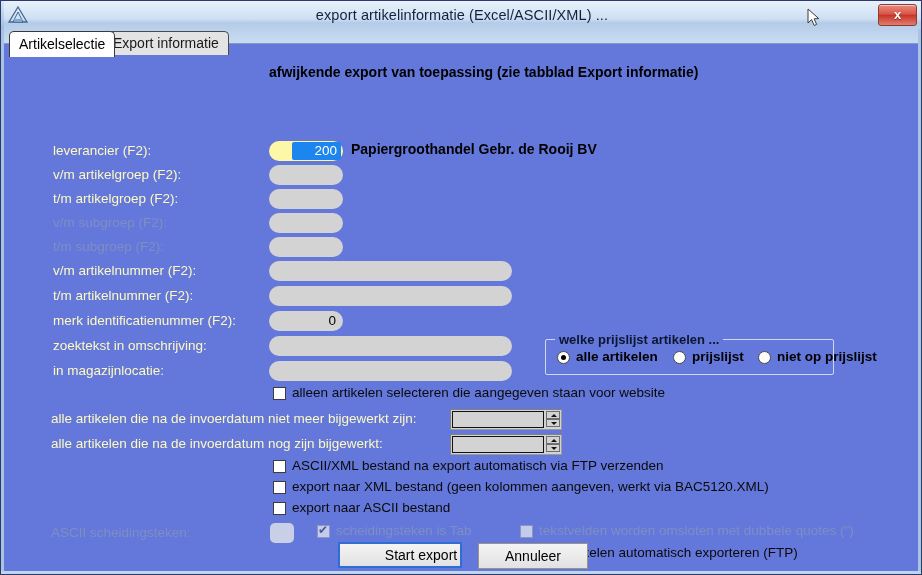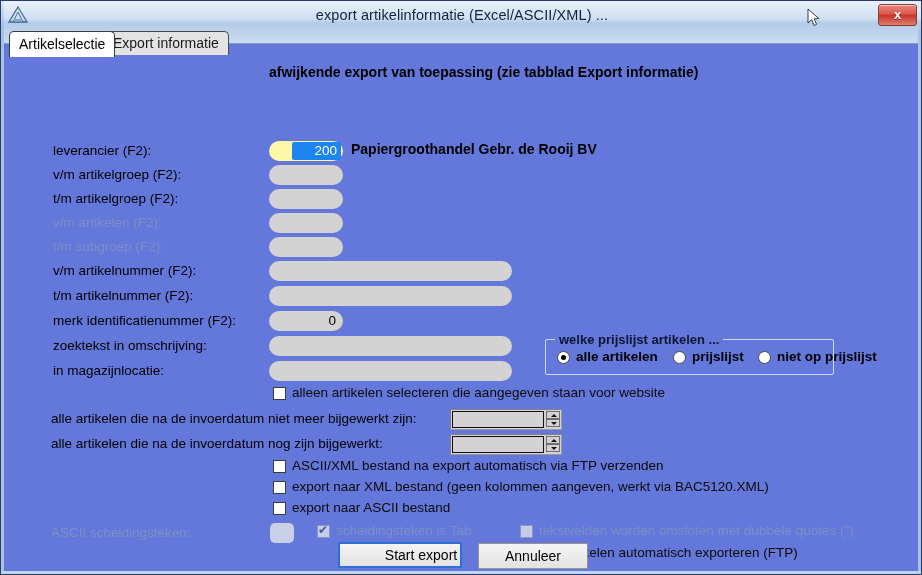--- a/index.html
+++ b/index.html
@@ -114,21 +114,21 @@
   .content {
     position: absolute;
     left: 0; top: 54px;
     width: 922px;
     height: 519px;
   }
 
   .lbl {
     position: absolute;
     font-size: 13.5px;
-    color: #000000;
+    color: #fef9c3;
     white-space: nowrap;
   }
   .lbl.disabled { color: #7e8ec4; }
 
   .hdr-note {
     position: absolute;
     left: 268px; top: 9px;
     font-size: 14px;
     font-weight: bold;
     color: #000;
@@ -376,21 +376,21 @@
     <div class="lbl" style="left:52px; top:112px;">v/m artikelgroep (F2):</div>
     <div class="field" style="left:268px; top:110px; width:74px;">
       <span class="field-val"></span>
     </div>
 
     <div class="lbl" style="left:52px; top:136px;">t/m artikelgroep (F2):</div>
     <div class="field" style="left:268px; top:134px; width:74px;">
       <span class="field-val"></span>
     </div>
 
-    <div class="lbl disabled" style="left:52px; top:160px;">v/m artikelen (F2):</div>
+    <div class="lbl disabled" style="left:52px; top:160px;">v/m subgroep (F2):</div>
     <div class="field" style="left:268px; top:158px; width:74px;">
       <span class="field-val"></span>
     </div>
 
     <div class="lbl disabled" style="left:52px; top:184px;">t/m subgroep (F2):</div>
     <div class="field" style="left:268px; top:182px; width:74px;">
       <span class="field-val"></span>
     </div>
 
     <div class="lbl" style="left:52px; top:208px;">v/m artikelnummer (F2):</div>

